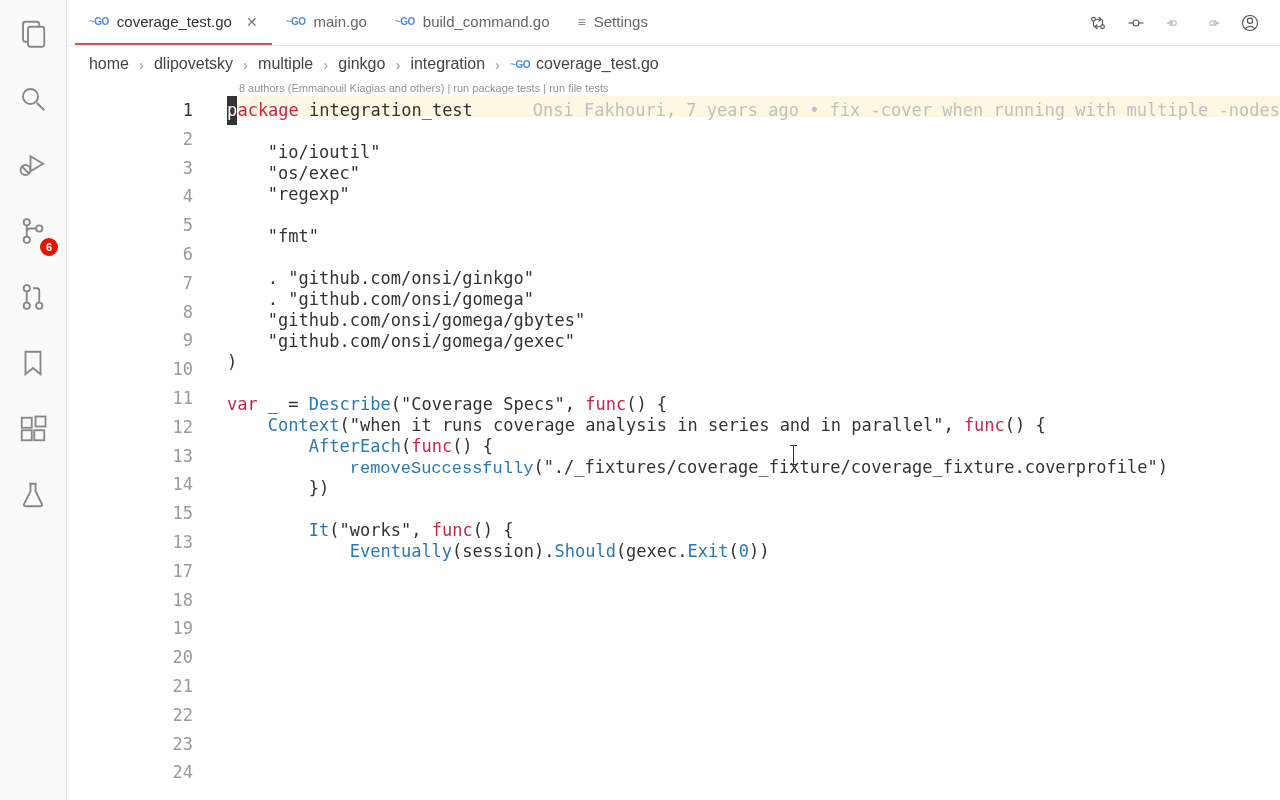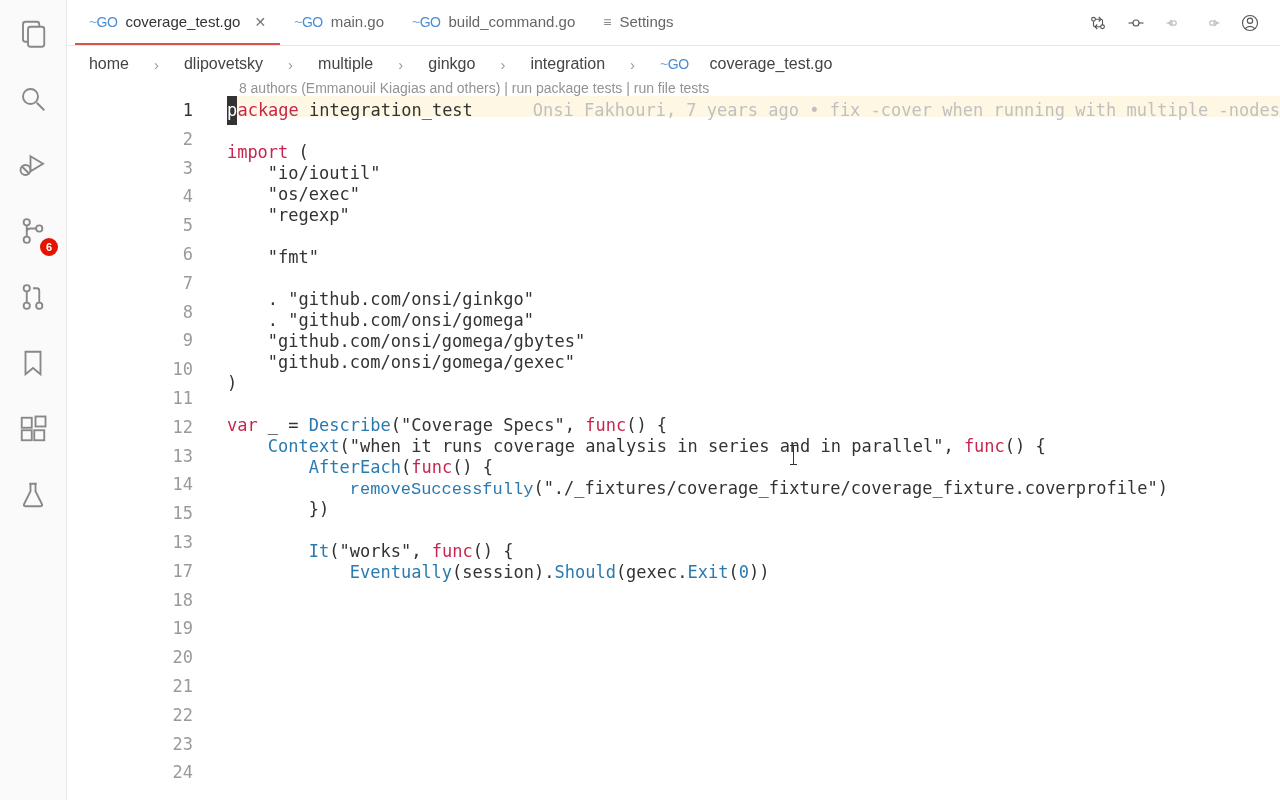--- a/index.html
+++ b/index.html
@@ -71,22 +71,22 @@
   font-size: 15px;
   color: #666;
   cursor: pointer;
   border-bottom: 2px solid transparent;
 }
 .tab.active {
   color: #333;
   border-bottom: 2px solid #d9534f;
 }
 .go-icon {
-  font-size: 14px;
-  font-weight: 400;
+  font-size: 10px;
+  font-weight: 700;
   color: #4a8cd6;
   letter-spacing: -0.5px;
 }
 .go-icon::before { content: "~"; color:#4a8cd6; opacity:0.8;}
 .settings-icon-inline {
   color: #888;
   font-size: 14px;
 }
 .close-x { color: #777; font-size: 14px; padding-left: 6px; }
 
@@ -95,30 +95,30 @@
 .tab-actions svg { width:18px; height:18px; stroke: currentColor; fill:none; stroke-width:1.5;}
 
 
 .breadcrumb {
   height: 36px;
   display: flex;
   align-items: center;
   padding: 0 22px;
   font-size: 16px;
   color: #444;
-  gap: 19px;
+  gap: 4px;
 }
 .breadcrumb .crumb { cursor: pointer; }
 .breadcrumb .sep { color: #999; padding: 0 6px; font-size:15px;}
 .breadcrumb .go-icon { margin-right:2px; }
 
 
 .codelens {
   padding-left: 172px;
-  font-size: 14px;
+  font-size: 11px;
   color: #939393;
   line-height: 12px;
   height: 14px;
 }
 .codelens span { cursor: pointer; }
 
 
 .editor {
   display: flex;
   font-family: "SF Mono", Monaco, Menlo, Consolas, monospace;
@@ -328,21 +328,20 @@
         <div class="ln">19</div>
         <div class="ln">20</div>
         <div class="ln">21</div>
         <div class="ln">22</div>
         <div class="ln">23</div>
         <div class="ln">24</div>
       </div>
       <div class="code">
 <div class="line hl"><span class="cursor-block">p</span><span class="kw">ackage</span> <span class="pkg">integration_test</span><span class="blame">Onsi Fakhouri, 7 years ago • fix -cover when running with multiple -nodes</span></div>
 <div class="line"></div>
-<div class="line"><span class="kw">import</span> (</div>
 <div class="line">    "<span class="imp-link">io/ioutil</span>"</div>
 <div class="line">    "<span class="imp-link">os/exec</span>"</div>
 <div class="line">    "<span class="imp-link">regexp</span>"</div>
 <div class="line"></div>
 <div class="line">    "<span class="imp-link">fmt</span>"</div>
 <div class="line"></div>
 <div class="line">    . "<span class="imp-link">github.com/onsi/ginkgo</span>"</div>
 <div class="line">    . "<span class="imp-link">github.com/onsi/gomega</span>"</div>
 <div class="line">    "<span class="imp-link">github.com/onsi/gomega/gbytes</span>"</div>
 <div class="line">    "<span class="imp-link">github.com/onsi/gomega/gexec</span>"</div>

